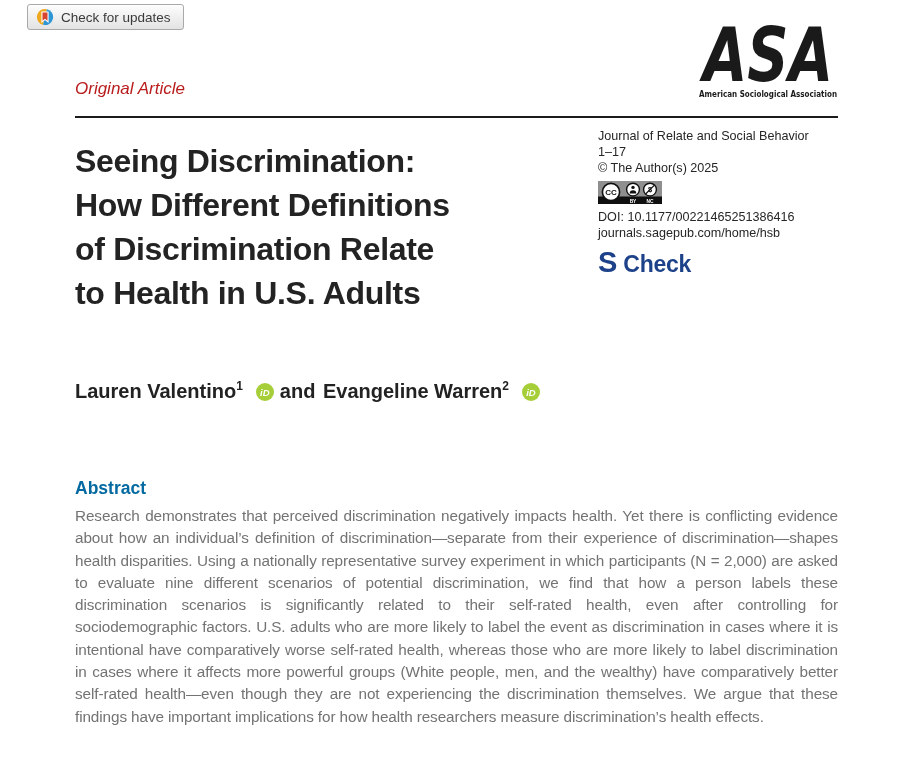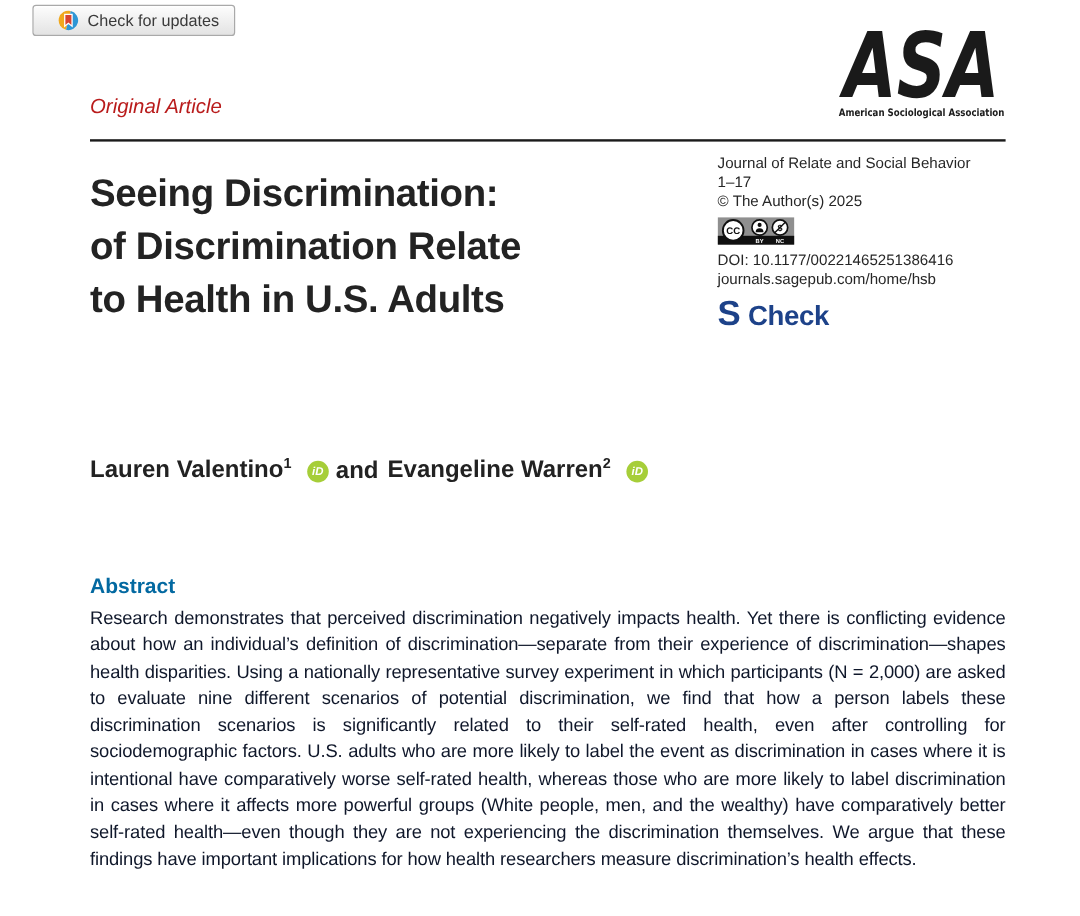--- a/index.html
+++ b/index.html
@@ -6,21 +6,21 @@
   body{
     width:900px;height:763px;position:relative;overflow:hidden;
     background:#ffffff;color:#1f1f1f;
     font-family:"Liberation Sans", sans-serif;
   }
 
   
   .crossmark{
     position:absolute;left:27px;top:4px;
     display:inline-flex;align-items:center;gap:7px;
-    padding:3px 12px 3px 20px;
+    padding:3px 12px 3px 8px;
     background:linear-gradient(#fdfdfd,#e3e3e3);
     border:1px solid #a9a9a9;border-radius:3px;
     box-shadow:inset 0 1px 0 #ffffff;
     font-family:"Liberation Sans", sans-serif;
     font-size:13.5px;color:#3a3a3a;cursor:pointer;
   }
   .cm-yellow{fill:var(--crossmark-yellow,#F0A81E);}
   .cm-blue{fill:var(--crossmark-blue,#2E96D5);}
   .cm-red{fill:var(--crossmark-red,#D8432F);}
 
@@ -73,21 +73,21 @@
     font-size:9.5px;font-weight:bold;font-style:italic;
     margin-left:13px;vertical-align:2px;cursor:pointer;
   }
   .and{font-weight:bold;margin:0 2px 0 6px;}
 
   
   .abstract{position:absolute;left:75px;top:478px;width:763px;}
   .abstract h2{font-size:17.5px;margin:0 0 6px 0;color:#0369a1;}
   .abstract p{
     font-size:15.3px;line-height:22.3px;margin:0;
-    text-align:justify;color:#0f172a;letter-spacing:-0.1px;
+    text-align:justify;color:#737373;letter-spacing:-0.1px;
   }
 </style>
 </head>
 <body>
 
 <div>
 
   <button class="crossmark">
     <svg class="cm-icon" width="18" height="18" viewBox="0 0 20 20" aria-hidden="true">
       <g transform="rotate(14 10 10)">
@@ -104,20 +104,21 @@
       <text class="asa-text" x="72" y="44" text-anchor="middle" font-size="58" textLength="130" lengthAdjust="spacingAndGlyphs" transform="scale(1,1.3)">ASA</text>
       <text class="asa-caption" x="72" y="73" text-anchor="middle" font-size="8.6" textLength="138" lengthAdjust="spacingAndGlyphs">American Sociological Association</text>
     </svg>
   </div>
 
   <div class="article-type">Original Article</div>
   <div class="rule"></div>
 
   <h1 class="title">
     <div>Seeing Discrimination:</div>
+    <div>How Different Definitions</div>
     <div>of Discrimination Relate</div>
     <div>to Health in U.S. Adults</div>
   </h1>
 
   <div class="pubinfo">
     <div>Journal of Relate and Social Behavior</div>
     <div>1–17</div>
     <div>© The Author(s) 2025</div>
 
     <svg class="cc-badge" width="64" height="23" viewBox="0 0 64 23">

